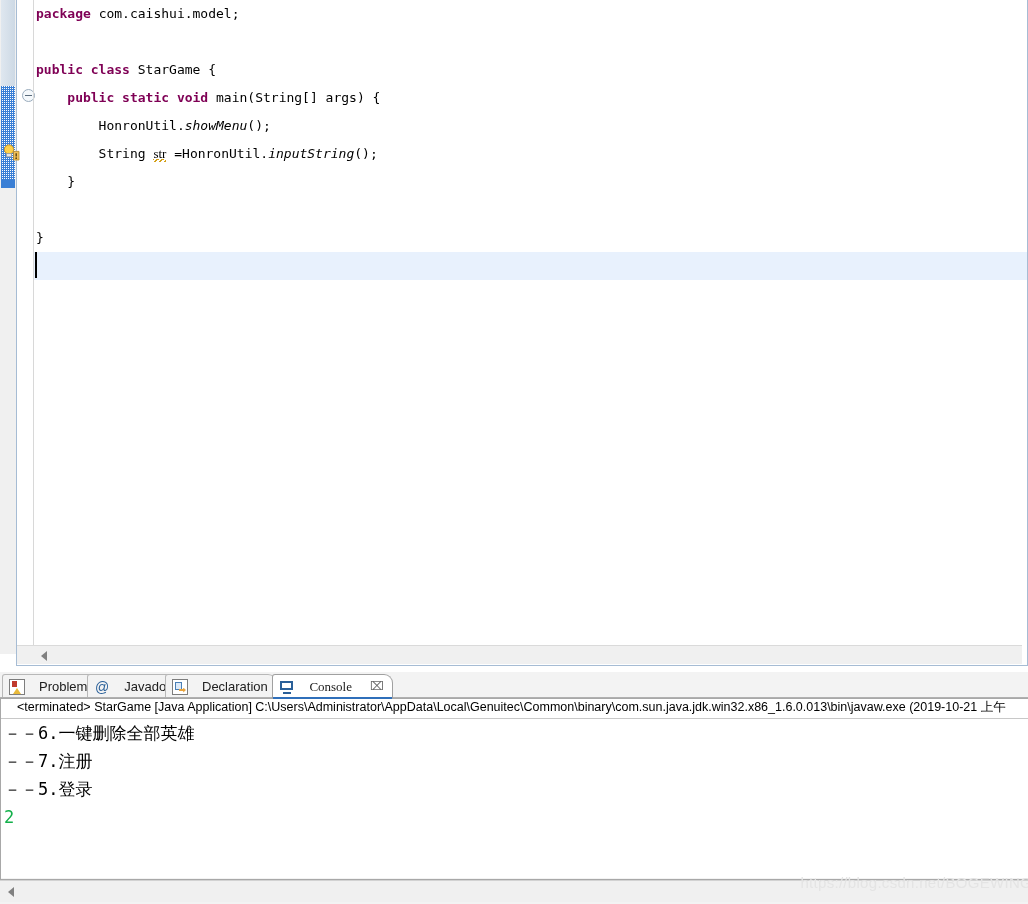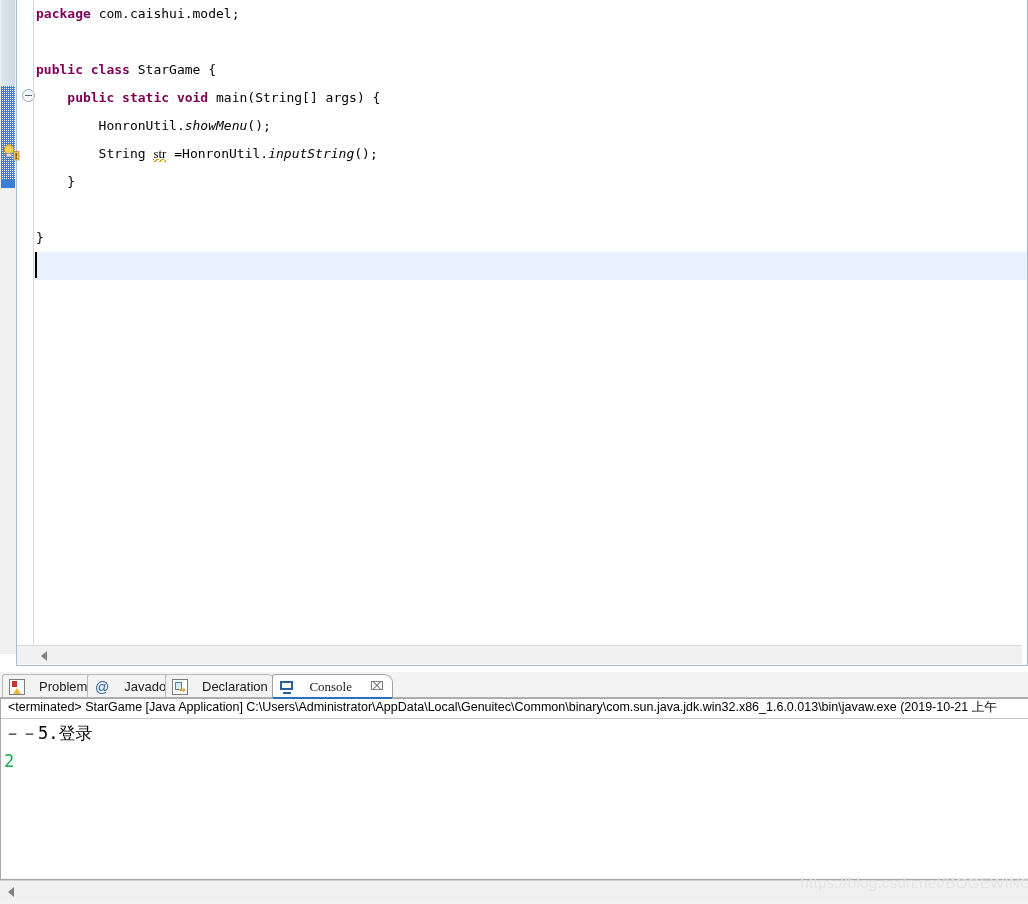--- a/index.html
+++ b/index.html
@@ -340,21 +340,21 @@
     border-left: 1px solid #a8a8a8;
     box-sizing: border-box;
     overflow: hidden;
   }
   #console-launch-line {
     height: 20px;
     line-height: 19px;
     font-size: 12.5px;
     color: #000000;
     white-space: nowrap;
-    padding-left: 7px;
+    padding-left: 16px;
     overflow: hidden;
   }
   #console-sep {
     height: 1px;
     background: #c8c8c8;
     margin: 0;
   }
   #console-out {
     font-family: "DejaVu Sans Mono", "Liberation Mono", monospace;
     font-size: 17px;
@@ -459,21 +459,21 @@
         <span>Console</span>
         <span class="tab-close">⌧</span>
         <span class="tab-underline"></span>
       </div>
     </div>
   <div id="tabbar-baseline"></div>
 
   <div id="console-body">
     <div id="console-launch-line">&lt;terminated&gt; StarGame [Java Application] C:\Users\Administrator\AppData\Local\Genuitec\Common\binary\com.sun.java.jdk.win32.x86_1.6.0.013\bin\javaw.exe (2019-10-21 上午</div>
     <div id="console-sep"></div>
-    <div id="console-out"><div class="out-line-stdout">－－5.登录</div><div class="out-line-stdin">2</div></div>
+    <div id="console-out"><div class="out-line-stdout">－－6.一键删除全部英雄</div><div class="out-line-stdout">－－7.注册</div><div class="out-line-stdout">－－5.登录</div><div class="out-line-stdin">2</div></div>
   </div>
 
   <div id="console-frame-border"></div>
 
   <div id="console-hscroll">
     <div class="hscroll-left-arrow"></div>
   </div>
 </div>
 
 <div id="watermark">https://blog.csdn.net/BOGEWING</div>

